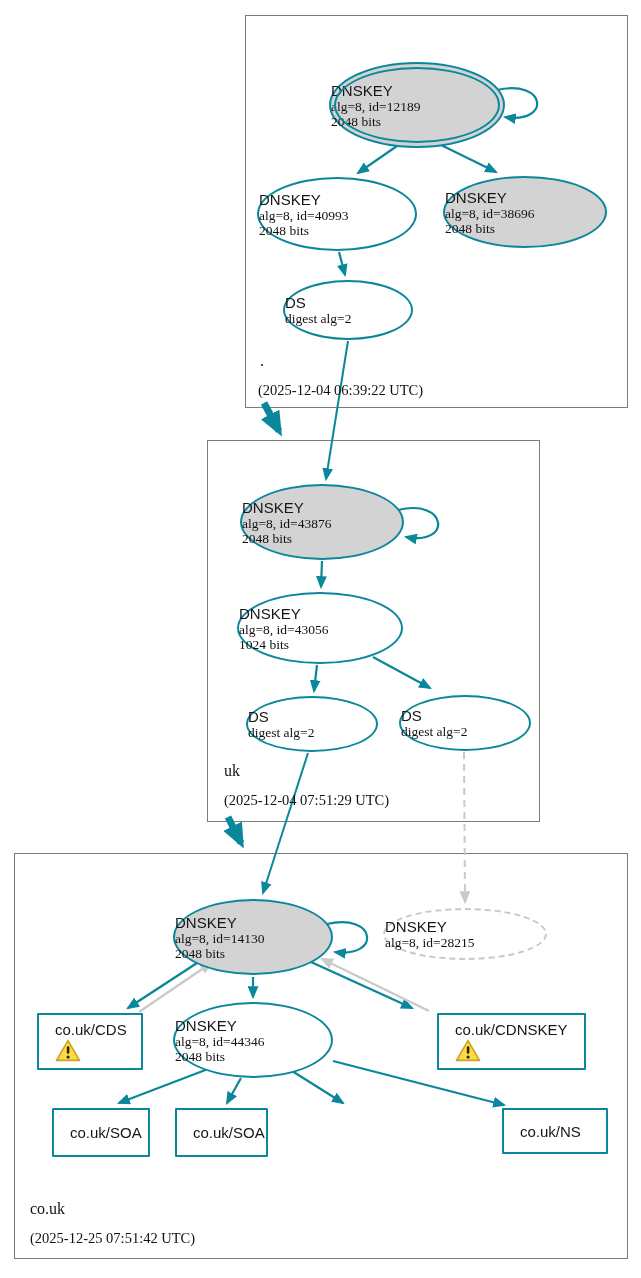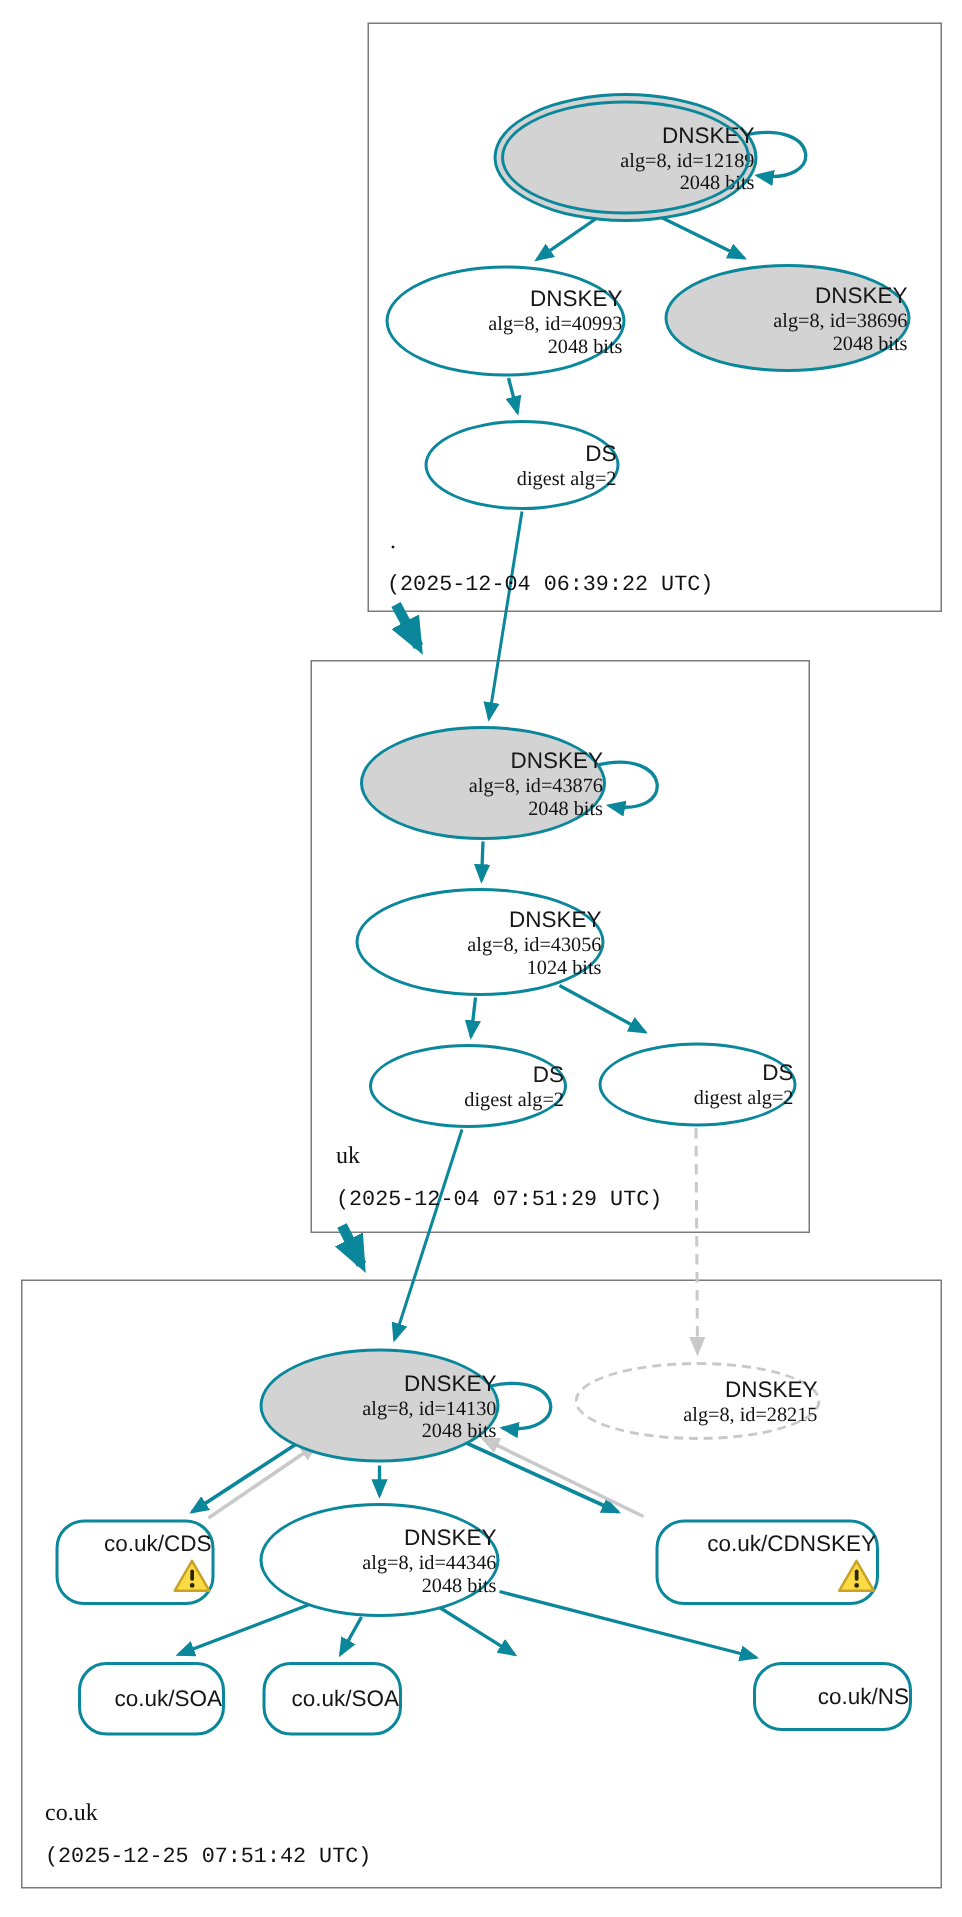--- a/index.html
+++ b/index.html
@@ -6,50 +6,50 @@
   #stage {
     position:relative; width:641px; height:1278px; background:#ffffff;
     font-family:"Liberation Serif", serif; overflow:hidden;
   }
   .zonebox {
     position:absolute; border:1px solid #7b7b7b; background:#ffffff;
     box-sizing:border-box; z-index:0;
   }
   #edges { position:absolute; left:0; top:0; z-index:1; }
   .node {
-    position:absolute; display:flex; flex-direction:column; align-items:flex-end;
+    position:absolute; display:flex; flex-direction:column; align-items:flex-start;
     justify-content:center; text-align:center; box-sizing:border-box; z-index:2;
     background:#ffffff;
   }
   .ellipse { border:2.2px solid #0a879a; border-radius:50%; }
   .ellipse.gray { background:#d3d3d3; }
   .ellipse.double::before {
     content:""; position:absolute; inset:3px; border:2.2px solid #0a879a;
     border-radius:50%; pointer-events:none;
   }
   .ellipse.ghost { border:2px dashed #c8c8c8; background:#ffffff; }
-  .rrset { border:2.2px solid #0a879a; border-radius:19px; }
+  .rrset { border:2.2px solid #0a879a; border-radius:1px;padding-left:16px; }
   .node-title {
     font-family:"Liberation Sans", sans-serif; font-size:15px; line-height:17px;
     color:#161616; white-space:nowrap;
   }
   .node-detail {
     font-family:"Liberation Serif", serif; font-size:13.5px; line-height:15px;
     color:#111111; white-space:nowrap;
   }
   .rr-label {
     font-family:"Liberation Sans", sans-serif; font-size:15px; line-height:17px;
     color:#161616; white-space:nowrap;
   }
   .zone-name {
     position:absolute; font-family:"Liberation Serif", serif; font-size:16px;
     color:#111111; z-index:2;
   }
   .zone-ts {
-    position:absolute; font-family:Liberation Mono, monospace; font-size:14.5px;
+    position:absolute; font-family:Liberation Serif, serif; font-size:14.5px;
     color:#111111; z-index:2; white-space:nowrap;
   }
   .warn { margin-top:1px; }
 </style>
 </head>
 <body>
 
 <div id="stage">
 
   <div class="zonebox" style="left:245px; top:15px; width:383px; height:393px;"></div>

